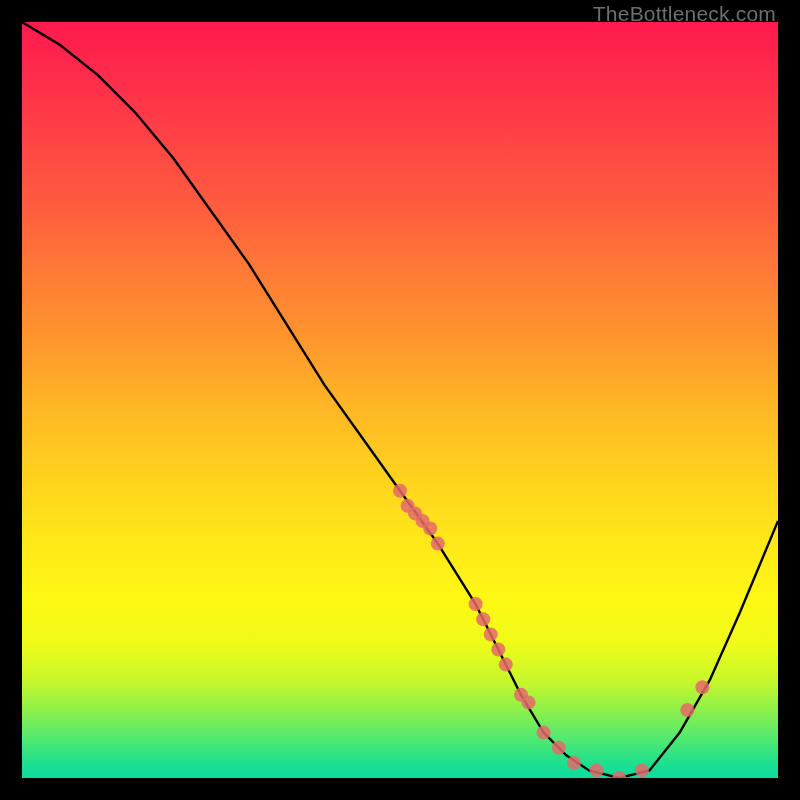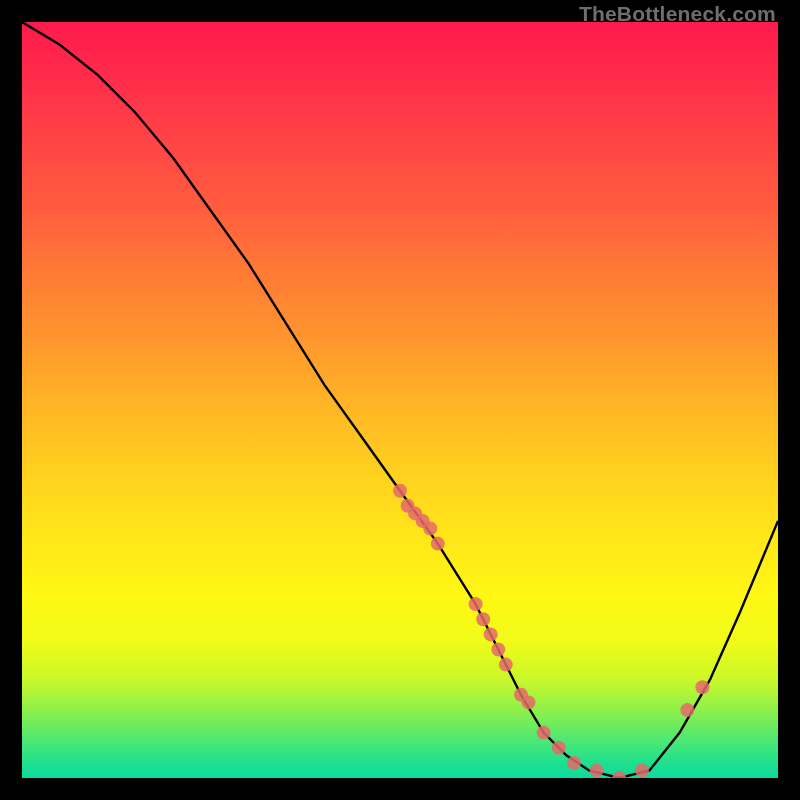--- a/index.html
+++ b/index.html
@@ -51,21 +51,21 @@
     top: 0;
     width: 756px;
     height: 756px;
   }
   .watermark {
     position: absolute;
     top: 2px;
     right: 24px;
     color: #6e6e6e;
     font-size: 21px;
-    font-weight: 700;
+    font-weight: 400;
     letter-spacing: 0.2px;
     text-align: right;
   }
 </style>
 </head>
 <body>
 
 <div class="frame">
   <div class="plot-area"></div>
   <svg class="curve" viewBox="0 0 756 756">

